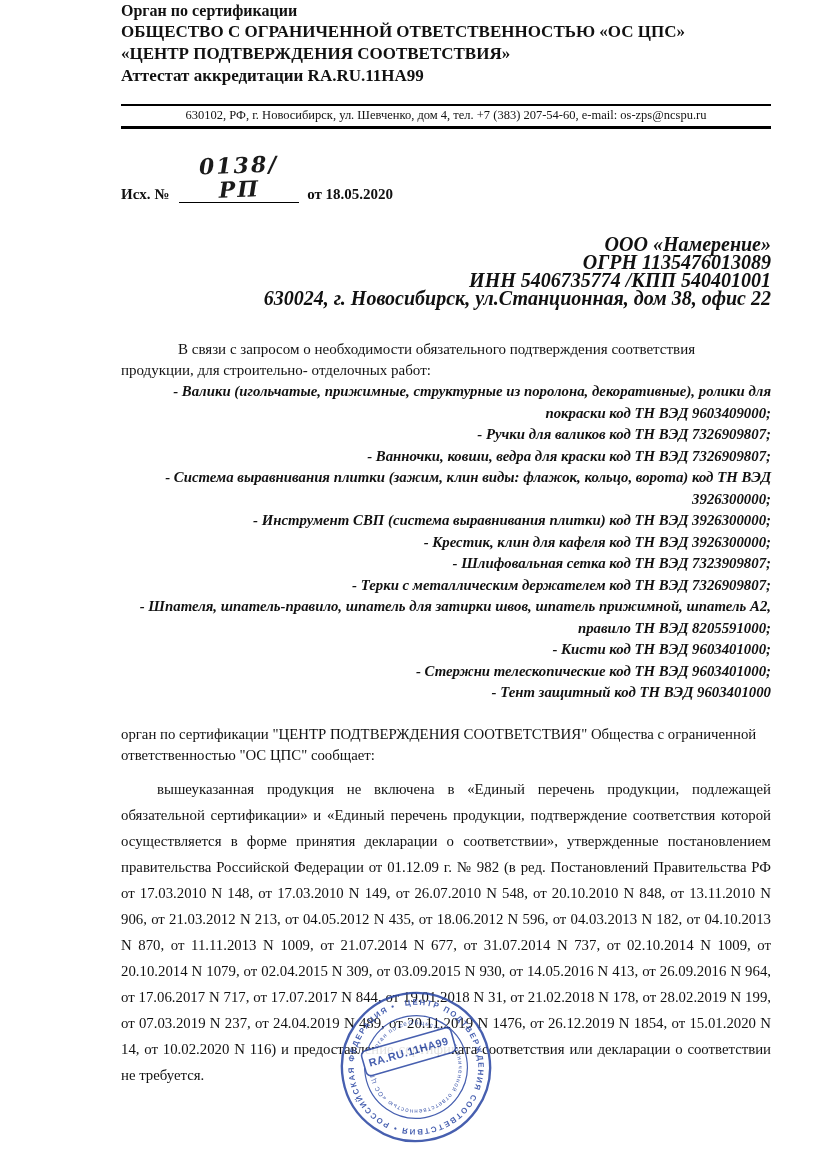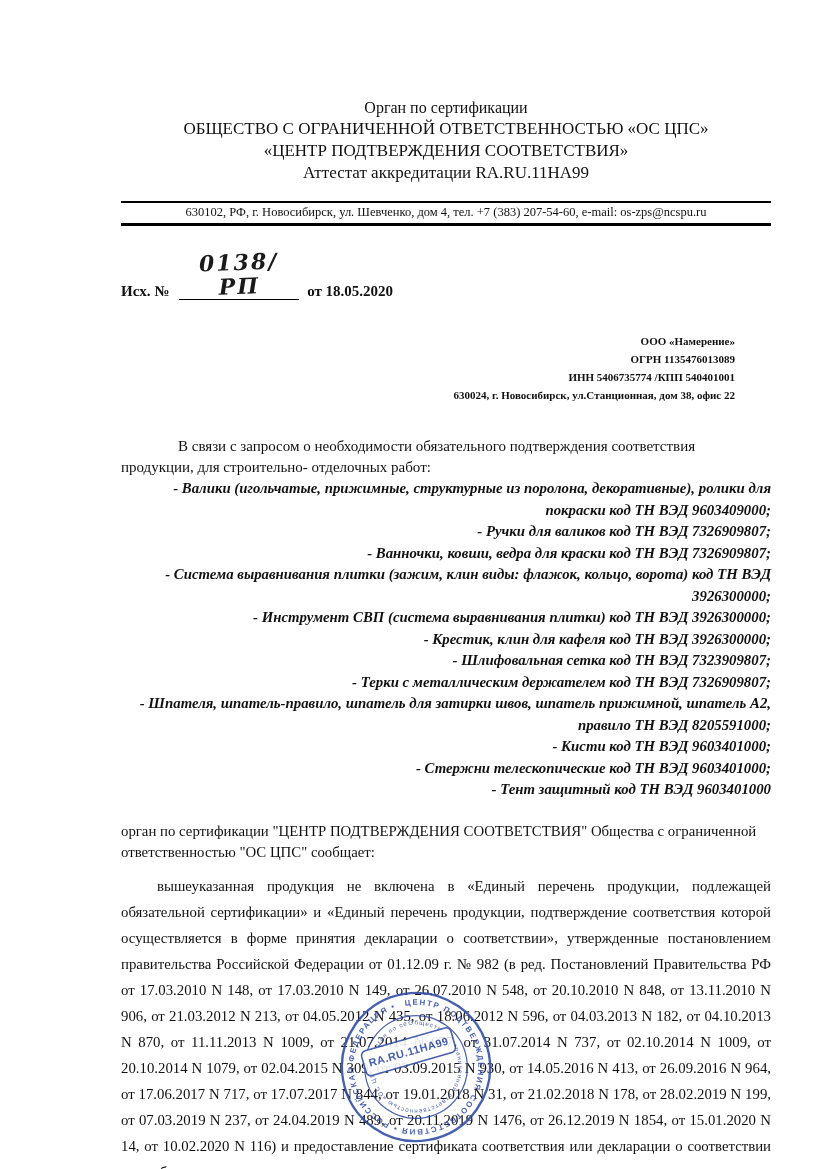--- a/index.html
+++ b/index.html
@@ -8,43 +8,43 @@
     position:relative;
     width:827px; height:1169px;
     margin:0 auto;
     background:#ffffff;
     font-family:"Liberation Serif","DejaVu Serif",serif;
     color:#111;
     overflow:hidden;
   }
   .content { position:absolute; left:121px; top:0; width:650px; }
 
-  .doc-header { text-align:center; padding-top:97px; font-weight:normal; }
+  .doc-header { text-align:left; font-weight:bold; }
   .h-small { font-size:16px; line-height:21px; }
   .h-big   { font-size:17px; line-height:22px; }
 
   .rule-top    { border-top:2px solid #000; margin-top:17px; }
   .address     { text-align:center; font-size:12.5px; line-height:15px; padding:2px 0 3px; }
   .rule-bottom { border-top:3px solid #000; }
 
   .ref-line { margin-top:24px; font-size:15px; font-weight:bold; display:flex; align-items:flex-end; }
   .ref-underline {
     display:inline-block; width:120px; border-bottom:1.6px solid #000;
     text-align:center; margin:0 8px 0 10px; padding-bottom:1px;
   }
   .handwritten {
     font-family:"DejaVu Serif",serif; font-style:italic; font-weight:bold;
     font-size:22px; letter-spacing:2px; line-height:24px;
     display:inline-block; transform:rotate(-2deg); color:#1a1a1a;
   }
 
   .recipient {
-    margin-top:32px; margin-right:36px;
-    text-align:right; font-weight:bold;
-    font-size:11px; line-height:18px;
+    margin-top:32px; 
+    text-align:right; font-style:italic; font-weight:bold;
+    font-size:20px; line-height:18px;
   }
 
   .intro {
     margin-top:32px; max-width:622px;
     font-size:15px; line-height:21px; text-indent:57px;
   }
   .products { font-style:italic; font-weight:bold; font-size:14.8px; line-height:21.5px;text-align:right; }
 
   .statement  { margin-top:20px; font-size:14.8px; line-height:21px; }
   .conclusion { margin-top:10px; font-size:14.8px; line-height:26px; text-align:justify; text-indent:36px; }

